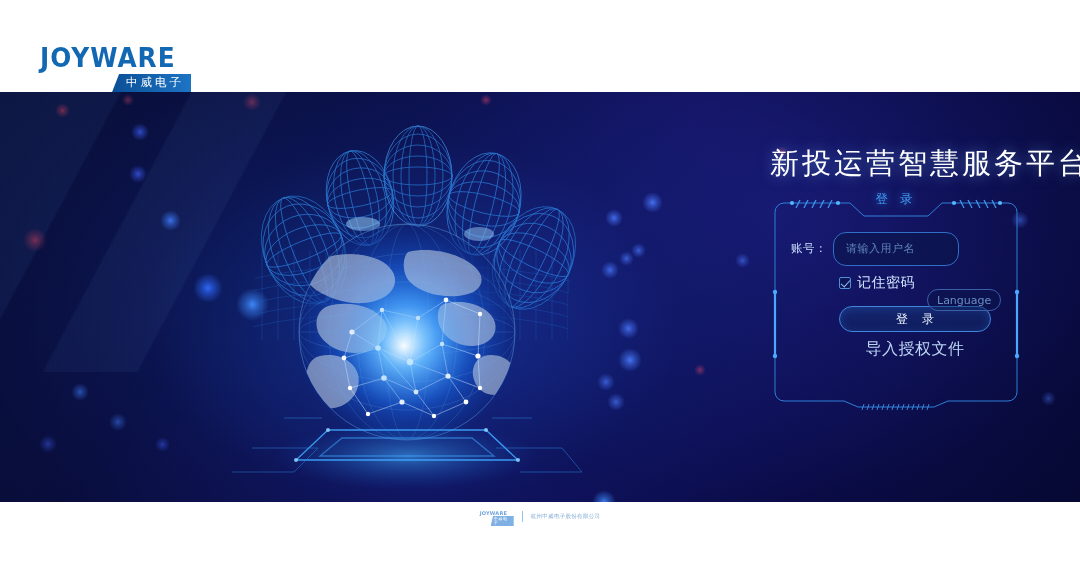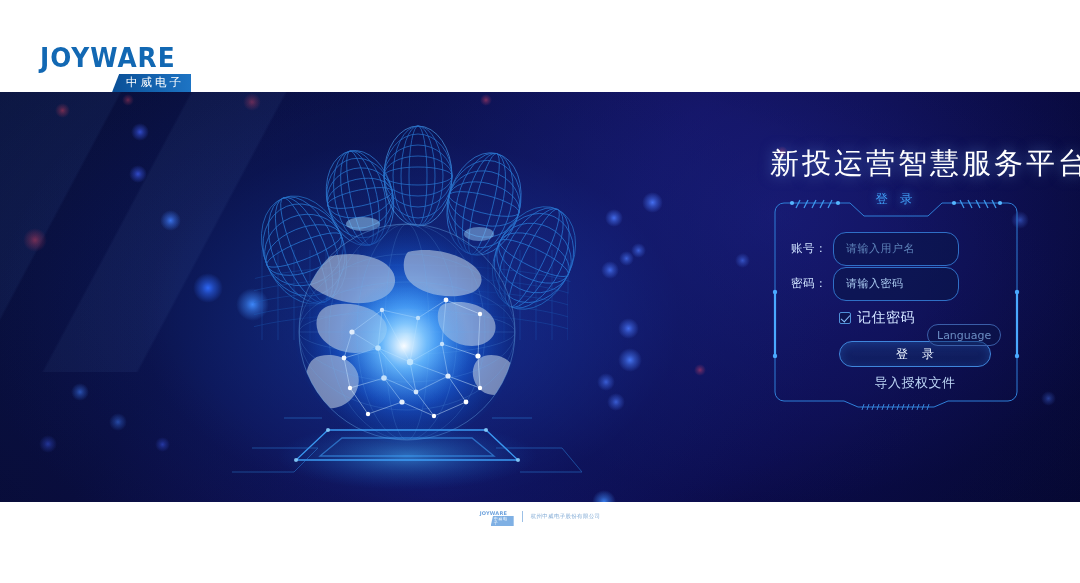--- a/index.html
+++ b/index.html
@@ -240,21 +240,21 @@
     font-family: "DejaVu Sans", sans-serif;
     cursor: pointer;
     text-indent: 5px;
     box-shadow: 0 0 10px rgba(50,130,230,0.25) inset;
   }
   .auth-link {
     display: block;
     margin: 7px 0 0 62px;
     width: 152px;
     text-align: center;
-    font-size: 13px;
+    font-size: 16px;
     color: #bdd6f5;
     text-decoration: none;
     font-family: "DejaVu Sans", sans-serif;
     letter-spacing: 0.5px;
   }
 
   
   .footer {
     position: absolute;
     left: 0; top: 502px;
@@ -634,24 +634,20 @@
 
       <div class="panel-title">登 录</div>
 
       <div class="form">
 
         <div class="field-row">
           <span class="field-label">账号：</span>
           <input class="field-input" type="text" placeholder="请输入用户名" style="">
         </div>
 
-        <div class="field-row">
-          <span class="field-label">密码：</span>
-          <input class="field-input pw" type="text" placeholder="请输入密码" style="">
-        </div>
 
         <div class="options-row">
           <span class="checkbox"></span>
           <span class="remember-label">记住密码</span>
           <select class="lang-select">
             <option>Language</option>
           </select>
         </div>
 
         <button class="login-button">登 录</button>

